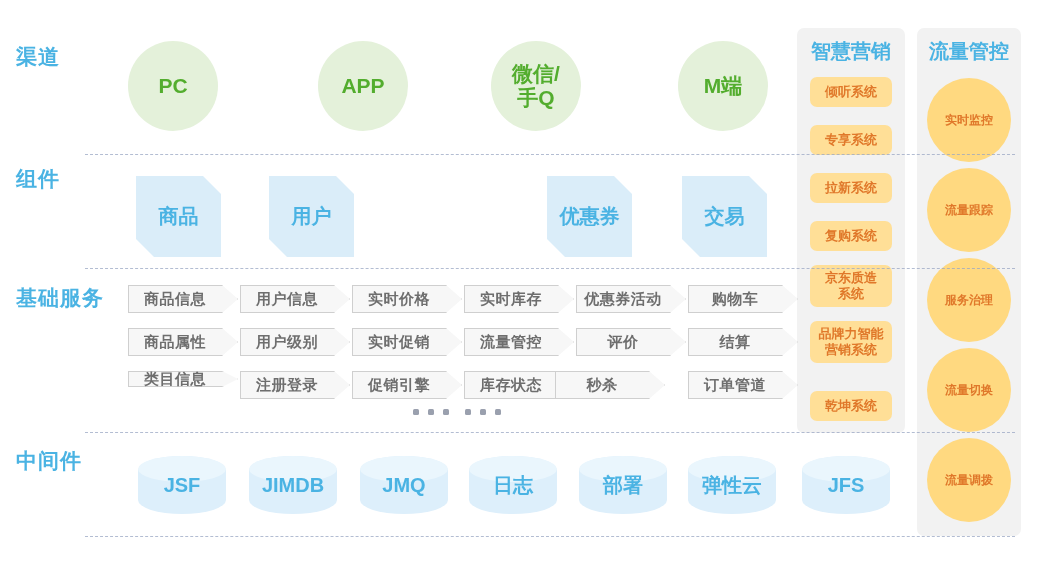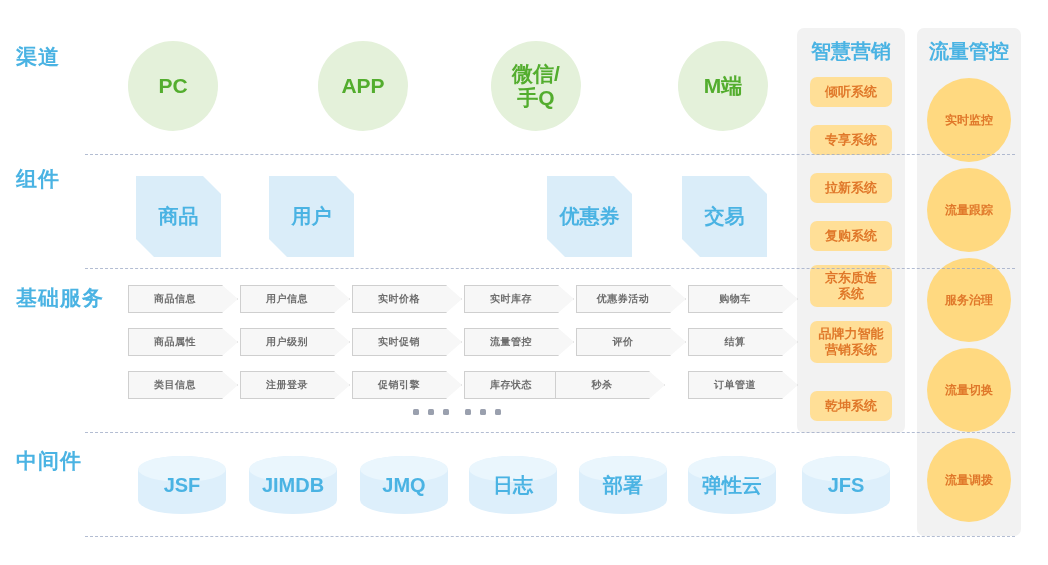--- a/index.html
+++ b/index.html
@@ -64,21 +64,21 @@
     -webkit-clip-path: polygon(0 0, calc(100% - 18px) 0, 100% 18px, 100% 100%, 18px 100%, 0 calc(100% - 18px));
     clip-path: polygon(0 0, calc(100% - 18px) 0, 100% 18px, 100% 100%, 18px 100%, 0 calc(100% - 18px));
   }
 
   
   .chev {
     position: absolute;
     background: #f7f7f7;
     border: 1px solid #cfcfcf;
     color: #6e6e6e;
-    font-size: 10px;
+    font-size: 15px;
     font-weight: bold;
     display: flex;
     align-items: center;
     justify-content: center;
     box-sizing: border-box;
     -webkit-clip-path: polygon(0 0, calc(100% - 16px) 0, 100% 50%, calc(100% - 16px) 100%, 0 100%);
     clip-path: polygon(0 0, calc(100% - 16px) 0, 100% 50%, calc(100% - 16px) 100%, 0 100%);
     padding-right: 12px;
     letter-spacing: .5px;
   }
@@ -203,21 +203,21 @@
   <div class="divider" style="left:85px; top:268px; width:930px;"></div>
 
   <div class="row-label" style="left:16px; top:284px;">基础服务</div>
 
   <div class="chev" style="left:128px; top:285px; width:110px; height:28px;">
       <span>商品信息</span>
     </div>
   <div class="chev" style="left:128px; top:328px; width:110px; height:28px;">
       <span>商品属性</span>
     </div>
-  <div class="chev" style="left:128px; top:371px; width:110px; height:28px;">
+  <div class="chev" style="left:128px; top:371px; width:110px; height:16px;">
       <span>类目信息</span>
     </div>
 
   <div class="chev" style="left:240px; top:285px; width:110px; height:28px;">
       <span>用户信息</span>
     </div>
   <div class="chev" style="left:240px; top:328px; width:110px; height:28px;">
       <span>用户级别</span>
     </div>
   <div class="chev" style="left:240px; top:371px; width:110px; height:28px;">

